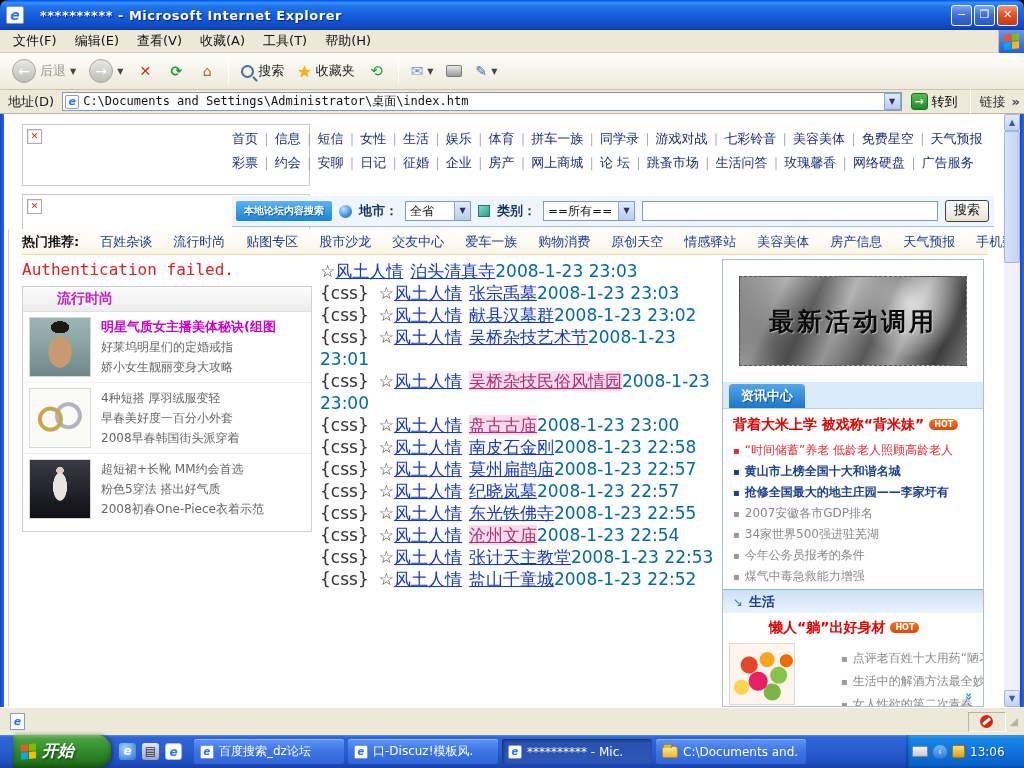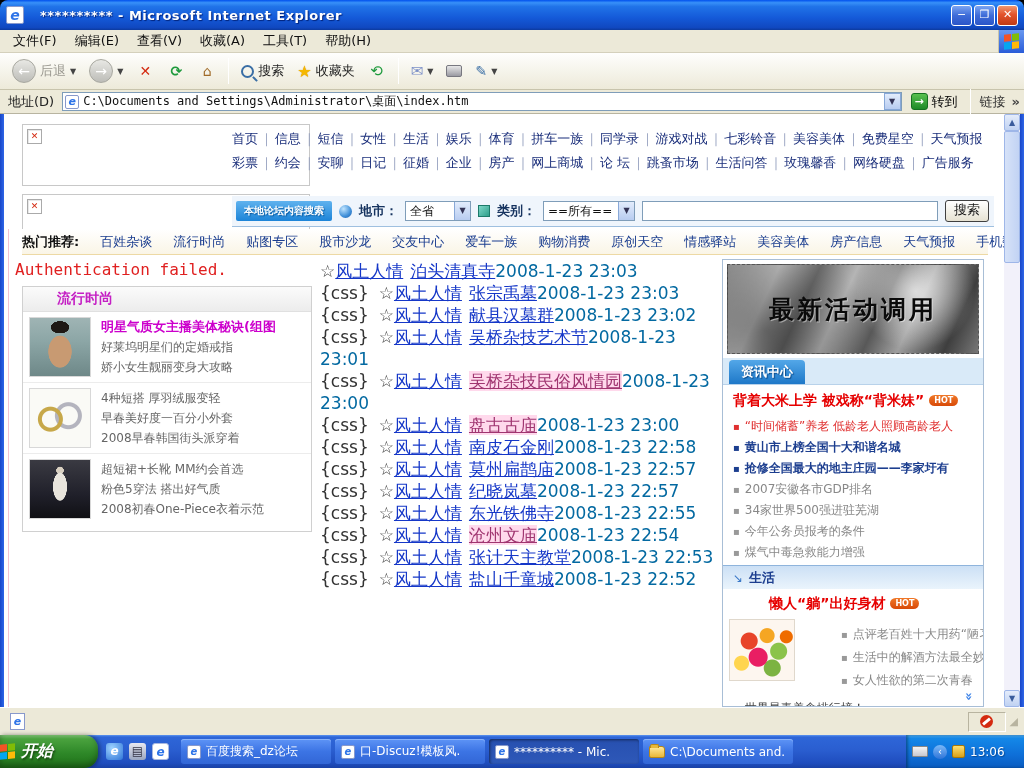--- a/index.html
+++ b/index.html
@@ -96,21 +96,21 @@
   #region-select { width:66px; } #cat-select { width:92px; }
   .search-input { width:296px; height:20px; background:#fff; border:1px solid #7F9DB9; }
   .search-btn { height:22px; padding:0 8px; font-size:13px; color:#111; background:linear-gradient(180deg,#FFFFFF,#E6E2D2);
     border:1px solid #404040; border-radius:3px; }
 
   #hotrow { left:18px; top:115px; width:966px; height:26px; display:flex; align-items:center; gap:21px;
     background:linear-gradient(180deg,#FFFFFF,#FAF5E6); border-bottom:1px solid #EDD9A4; font-size:13px; white-space:nowrap; }
   #hotrow .lbl { font-weight:bold; color:#111; }
   #hotrow a { color:#1A3D8F; text-decoration:none; }
 
-  #auth-err { left:11px; top:146px; font-family:"DejaVu Sans Mono","Liberation Mono",monospace; font-size:16px; color:#E02020; }
+  #auth-err { left:18px; top:146px; font-family:"DejaVu Sans Mono","Liberation Mono",monospace; font-size:16px; color:#E02020; }
 
   #fashion { left:18px; top:172px; width:290px; height:246px; border:1px solid #D0D0D0; background:#fff; }
   #fashion .hd { height:25px; background:linear-gradient(180deg,#FBFBFB,#ECECEC); border-bottom:1px solid #E0E0E0;
     display:flex; align-items:center; padding-left:34px; }
   #fashion .hd span { color:#C420C4; font-weight:bold; font-size:14px; }
   .f-item { display:flex; padding:5px 6px; border-bottom:1px solid #ECECEC; }
   .f-item:last-child { border-bottom:none; }
   .thumb { width:62px; height:60px; border:1px solid #D8D8D8; flex:none; }
   #thumb1 { background:radial-gradient(ellipse 15px 10px at 50% 16%,#1E1814 60%,transparent 62%),
             radial-gradient(ellipse 19px 26px at 50% 58%,#C89A72 60%,transparent 63%),
@@ -127,21 +127,21 @@
   .li-row { }
   .pfx { color:#333; margin-right:10px; }
   .pfx:empty { margin-right:0; }
   .star { color:#444; }
   .cat { color:#1537C8; text-decoration:underline; margin-right:7px; }
   .ttl { color:#1537C8; text-decoration:underline; }
   .ttl.hl { color:#A03570; background:#FFD9EC; }
   .dt { color:#0369a1; }
 
   #rightcol { left:718px; top:145px; width:262px; height:448px; border:1px solid #A8BED6; background:#fff; overflow:hidden; }
-  #banner { margin:4px; height:90px; border:1px dashed #555; position:relative;
+  #banner { margin:16px; height:90px; border:1px dashed #555; position:relative;
     background:radial-gradient(circle at 75% 30%,rgba(255,255,255,.7),transparent 30%),
                radial-gradient(circle at 15% 75%,rgba(0,0,0,.4),transparent 45%),
                linear-gradient(115deg,#9A9A9A 0%,#C8C8C8 18%,#6E6E6E 32%,#B5B5B5 45%,#585858 60%,#9F9F9F 72%,#3E3E3E 88%,#777 100%); }
   #banner .btxt { position:absolute; left:0; right:0; top:28px; text-align:center; font-size:25px; font-weight:bold;
     color:#0A0A0A; letter-spacing:3px; text-shadow:1px 1px 0 rgba(255,255,255,.45); }
   #info-strip { height:27px; background:#D9EAF8; border-bottom:1px solid #B8D2EA; display:flex; align-items:flex-end; padding-left:6px; }
   #info-tab { background:linear-gradient(180deg,#53A7E8,#1E78C8); color:#fff; font-weight:bold; font-size:13px;
     padding:3px 12px; border-radius:4px 4px 0 0; text-shadow:1px 1px 1px #0A4A8A; }
   .headline { padding:7px 4px 4px 10px; color:#E60000; font-weight:bold; font-size:14px; }
   .hotbadge { display:inline-block; background:linear-gradient(180deg,#F07828,#D84A08); color:#fff; font-size:8px; font-weight:bold;
@@ -195,21 +195,21 @@
   .globe::after { content:""; position:absolute; left:3px; top:3px; width:5px; height:4px; background:#3FA44F; border-radius:40% 60% 50% 40%; }
   #pane-net span { color:#222; font-size:12px; }
   .grip { margin-left:4px; color:#B8B4A0; font-size:11px; letter-spacing:-2px; }
 
   
   #taskbar { left:0; top:735px; width:1024px; height:33px;
     background:linear-gradient(180deg,#5E96F0 0%,#2E66D8 6%,#2A5ED0 45%,#1F4DBE 85%,#1941A5 100%); display:flex; align-items:center; }
   #startbtn { width:98px; height:33px; border-radius:0 14px 14px 0;
     background:linear-gradient(180deg,#7CC072 0%,#4AA23E 12%,#2E8828 55%,#1F7018 100%);
     box-shadow:inset 0 -3px 6px rgba(0,0,0,.3), 2px 0 4px rgba(0,0,0,.4);
-    display:flex; align-items:center; gap:6px; padding-left:0; }
+    display:flex; align-items:center; gap:6px; padding-left:8px;margin-left:13px; }
   #startbtn .label { color:#fff; font-weight:bold; font-style:italic; font-size:16px; text-shadow:1px 2px 2px #1A4A12; }
   .ql { display:flex; align-items:center; gap:6px; padding:0 8px; }
   .ql-ic { width:17px; height:17px; border-radius:3px; text-align:center; line-height:16px; font-size:12px; color:#fff; }
   #ql1 { background:radial-gradient(circle at 35% 30%,#9FD4FF,#2E74D8); font-style:italic; font-weight:bold; }
   #ql2 { background:linear-gradient(180deg,#E8E8F0,#9AA6C0); color:#334; }
   #ql3 { background:#fff; color:#2E74E8; font-style:italic; font-weight:bold; border:1px solid #A8B8E0; }
   .tasks { display:flex; gap:4px; flex:1; padding:0 4px; }
   .taskbtn { width:150px; height:25px; border-radius:3px; background:linear-gradient(180deg,#5E94F6 0%,#3C74E4 50%,#3266D6 100%);
     box-shadow:inset 0 1px 0 #8AB2F8; display:flex; align-items:center; gap:5px; padding:0 6px; color:#fff; font-size:12px;
     white-space:nowrap; overflow:hidden; }

